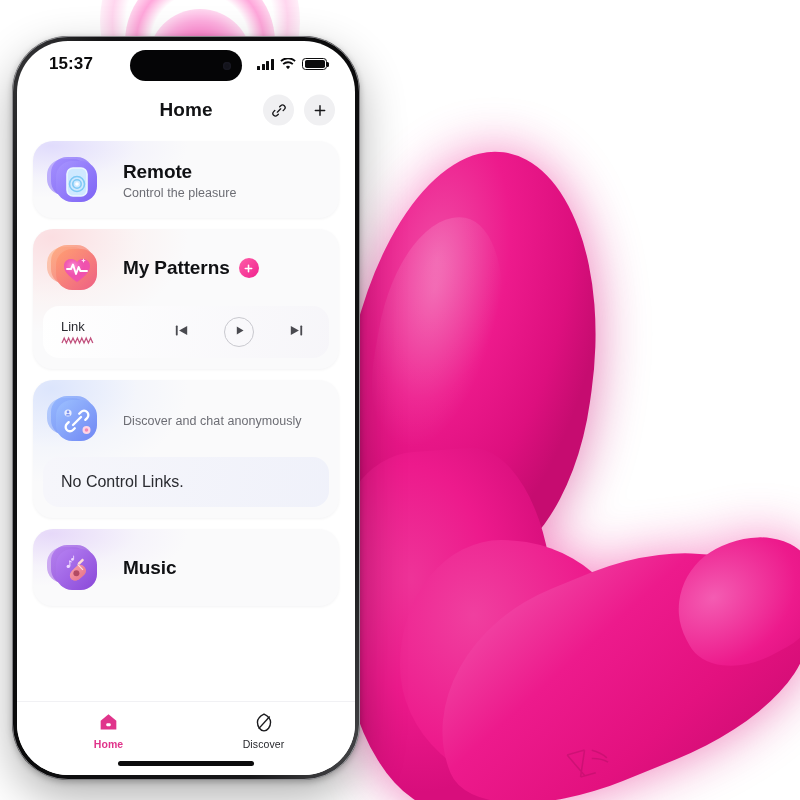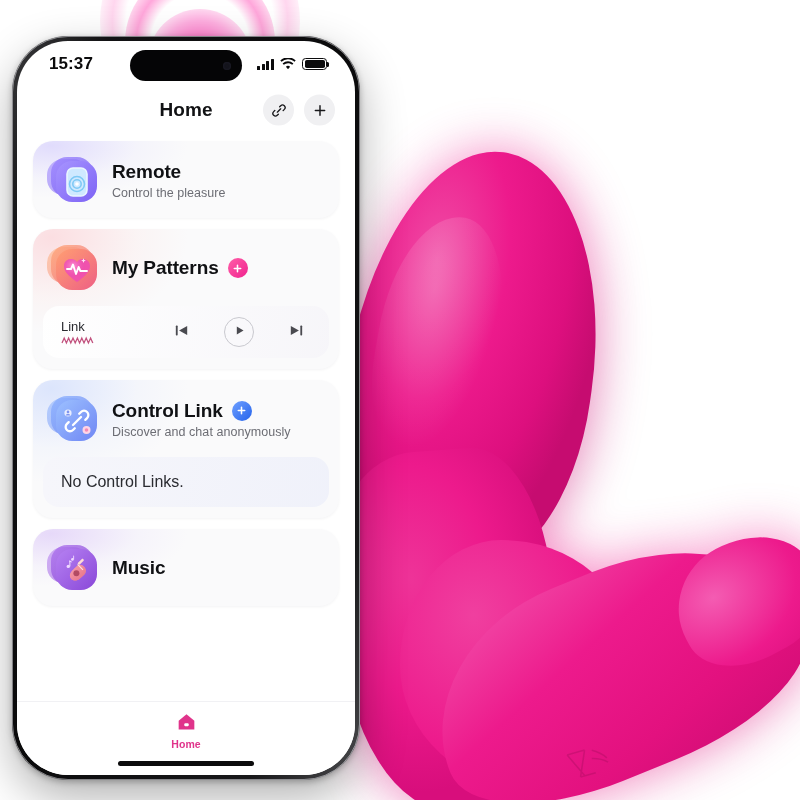--- a/index.html
+++ b/index.html
@@ -122,21 +122,21 @@
   .card{
     border-radius:20px; position:relative; overflow:hidden;
     background:#fafafb; box-shadow:0 1px 3px rgba(24,22,40,.05);
   }
   .card .tint{ position:absolute; inset:0; pointer-events:none; }
   .t-remote{ background: radial-gradient(ellipse 62% 95% at 6% 6%, rgba(166,150,255,.30) 0%, rgba(205,200,255,.12) 45%, rgba(250,250,252,0) 72%); }
   .t-patterns{ background: radial-gradient(ellipse 62% 95% at 6% 6%, rgba(255,150,160,.28) 0%, rgba(255,200,195,.12) 45%, rgba(252,250,250,0) 72%); }
   .t-link{ background: radial-gradient(ellipse 62% 95% at 6% 6%, rgba(150,180,255,.30) 0%, rgba(200,215,255,.12) 45%, rgba(250,250,252,0) 72%); }
   .t-music{ background: radial-gradient(ellipse 62% 95% at 6% 6%, rgba(185,140,245,.30) 0%, rgba(215,195,250,.12) 45%, rgba(251,250,253,0) 72%); }
 
-  .card-head{ position:relative; display:flex; align-items:center; padding:13px 16px 12px 14px; gap:13px; }
+  .card-head{ position:relative; display:flex; align-items:center; padding:13px 16px 12px 14px; gap:24px; }
   .app-icon{ position:relative; width:52px; height:52px; flex:0 0 52px; }
   .stack{ position:absolute; border-radius:16px; }
   .s-back { left:0px; top:5px;  width:42px; height:36px; opacity:.55; }
   .s-mid  { left:4px; top:3px;  width:42px; height:40px; opacity:.78; }
   .s-front{ left:9px; top:7px;  width:41px; height:41px; }
   .glyph{ position:absolute; left:11px; top:9px; width:37px; height:37px; display:flex; align-items:center; justify-content:center; }
   .head-txt{ min-width:0; }
   .card-title-row{ display:flex; align-items:center; gap:9px; }
   .card-title{ font-size:19px; font-weight:700; color:#101114; letter-spacing:-.1px; }
   .plus-badge{
@@ -383,30 +383,20 @@
                   </g>
                   <circle cx="6" cy="7" r="3.6" fill="#e9eeff"></circle>
                   <circle cx="6" cy="5.9" r="1.3" fill="#7f94f0"></circle>
                   <path d="M3.5 9.4a2.8 2.8 0 0 1 5 0Z" fill="#7f94f0"></path>
                   <circle cx="24.5" cy="24" r="4" fill="#ffd4e6"></circle>
                   <circle cx="24.5" cy="24" r="1.8" fill="#f58ab6"></circle>
                 </svg>
               </div>
             </div>
             <div class="head-txt">
-              <div class="card-title-row">
-                <div class="card-title">Control Link</div>
-                <div class="plus-badge pb-blue">
-                  <span>
-                    <svg width="11" height="11" viewBox="0 0 24 24" stroke="#fff" stroke-width="3.4" stroke-linecap="round">
-                        <path d="M12 5v14M5 12h14"></path>
-                      </svg>
-                  </span>
-                </div>
-              </div>
               <div class="card-sub">Discover and chat anonymously</div>
             </div>
           </div>
           <div class="empty-row">
             <div class="empty-txt">No Control Links.</div>
           </div>
         </div>
 
         <div class="card">
           <div class="tint t-music"></div>
@@ -453,18 +443,27 @@
       <div class="tabbar">
         <div class="tab active">
           <div class="tab-ico">
             <svg width="21" height="20" viewBox="0 0 24 24">
                 <path d="M12 2.6 2.6 10.4V21h18.8V10.4Z" fill="#E0348B"></path>
                 <rect x="9.4" y="13.6" width="5.2" height="3.4" rx="1.2" fill="#fff"></rect>
               </svg>
           </div>
           <div class="tab-lbl">Home</div>
         </div>
+        <div class="tab">
+          <div class="tab-ico">
+            <svg width="22" height="21" viewBox="0 0 24 24" fill="none" stroke="#1a1a1d" stroke-width="1.6">
+              <path d="M12 2.4c4.5 2.2 7.5 5.1 7.5 9.3 0 5-3.5 9.9-7.5 9.9S4.5 16.7 4.5 11.7C4.5 7.5 7.5 4.6 12 2.4Z"></path>
+              <path d="M6 19 18.5 5.2"></path>
+            </svg>
+          </div>
+          <div class="tab-lbl">Discover</div>
+        </div>
       </div>
 
       <div class="home-ind"></div>
     </div>
   </div>
 </div>
 
 </body></html>

